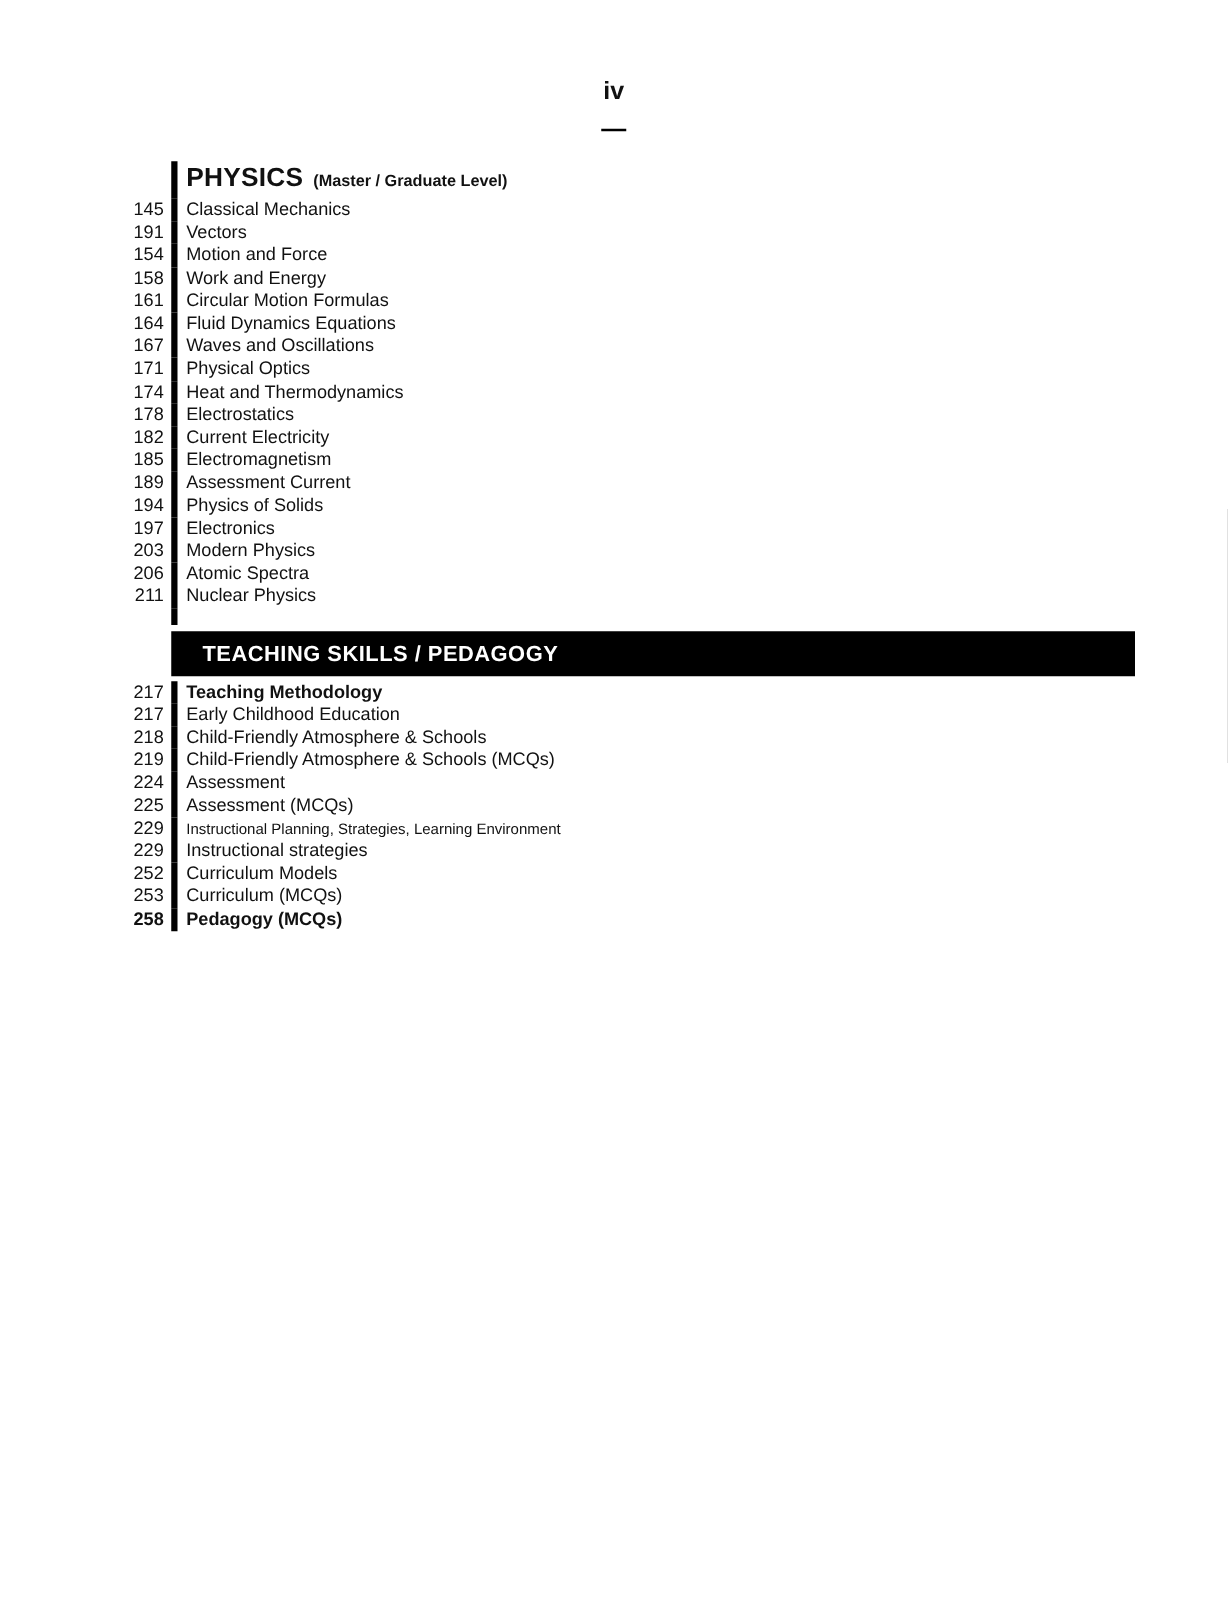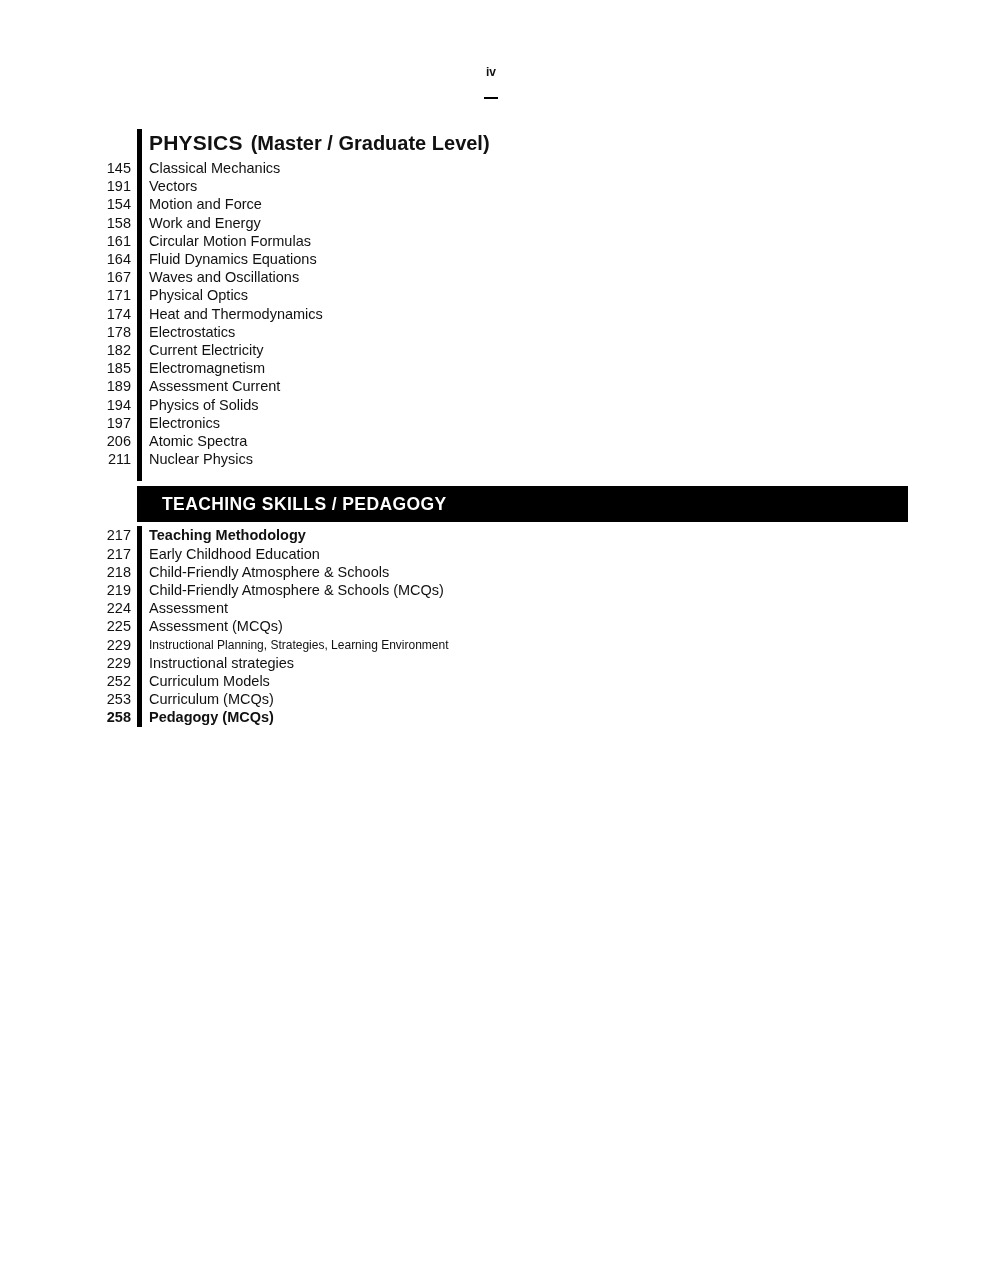--- a/index.html
+++ b/index.html
@@ -17,21 +17,21 @@
     background:var(--bg);
     margin:0 auto;
     overflow:hidden;
     color:var(--text);
   }
   .pageno-wrap{
     position:absolute;top:62px;left:0;right:0;text-align:center;
   }
   .pageno{
     display:inline-block;
-    font-size:12px;font-weight:bold;
+    font-size:20px;font-weight:bold;
     border-bottom:2px solid #000;
     padding:0 2px 18px 2px;
   }
   .toc{
     position:absolute;left:95px;top:129px;width:813px;
   }
   .row{display:flex;line-height:18.2px;}
   .num{
     width:36px;min-width:36px;
     text-align:right;padding-right:6px;
@@ -39,21 +39,21 @@
   }
   .cell{
     border-left:5px solid var(--bar);
     padding-left:7px;
     font-size:14.5px;color:var(--text);
     flex:1;
     white-space:nowrap;
   }
   .header-row{line-height:27px;}
   .h1{font-size:21px;font-weight:bold;letter-spacing:0.2px;}
-  .h1sub{font-size:20px;font-weight:bold;margin-left:4px;}
+  .h1sub{font-size:13px;font-weight:bold;margin-left:4px;}
   .spacer-row .cell{height:13px;}
   .banner{
     margin-left:42px;margin-top:5px;
     height:36px;line-height:36px;
     background:var(--banner-bg);color:var(--banner-text);
     font-weight:bold;font-size:17.5px;letter-spacing:0.4px;
     padding-left:25px;
   }
   .section-pedagogy{margin-top:4px;}
   .item-row.bold-title .cell{font-weight:bold;}
@@ -134,20 +134,24 @@
   </div>
           <div class="row item-row">
     <div class="num">194</div>
     <div class="cell">Physics of Solids</div>
   </div>
           <div class="row item-row">
     <div class="num">197</div>
     <div class="cell">Electronics</div>
   </div>
           <div class="row item-row">
+    <div class="num">203</div>
+    <div class="cell">Modern Physics</div>
+  </div>
+          <div class="row item-row">
     <div class="num">206</div>
     <div class="cell">Atomic Spectra</div>
   </div>
           <div class="row item-row">
     <div class="num">211</div>
     <div class="cell">Nuclear Physics</div>
   </div>
         </div>
       <div class="row spacer-row">
         <div class="num"></div>

